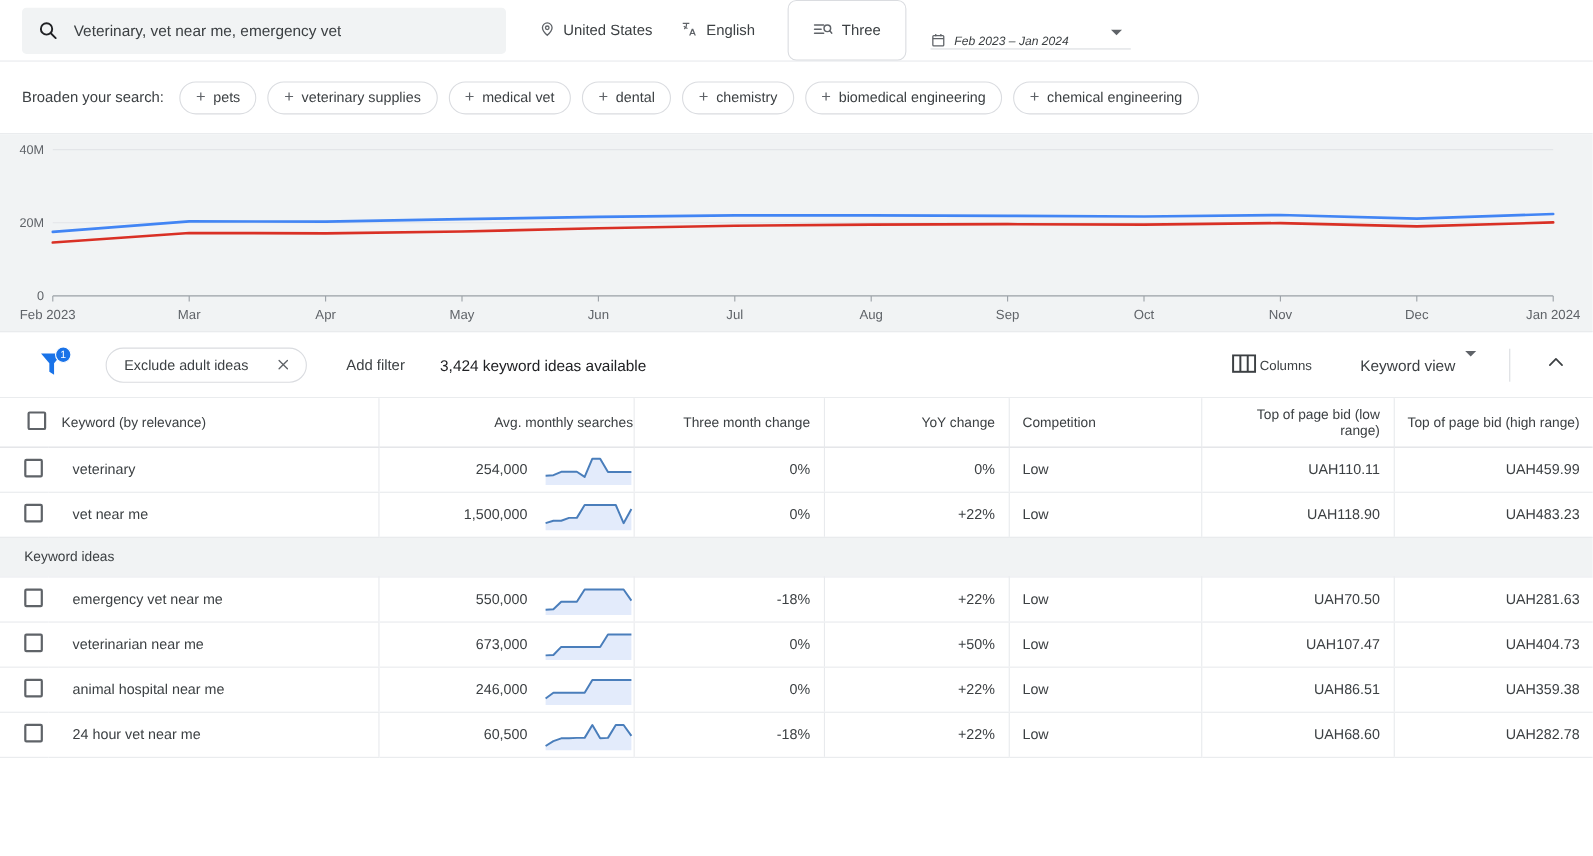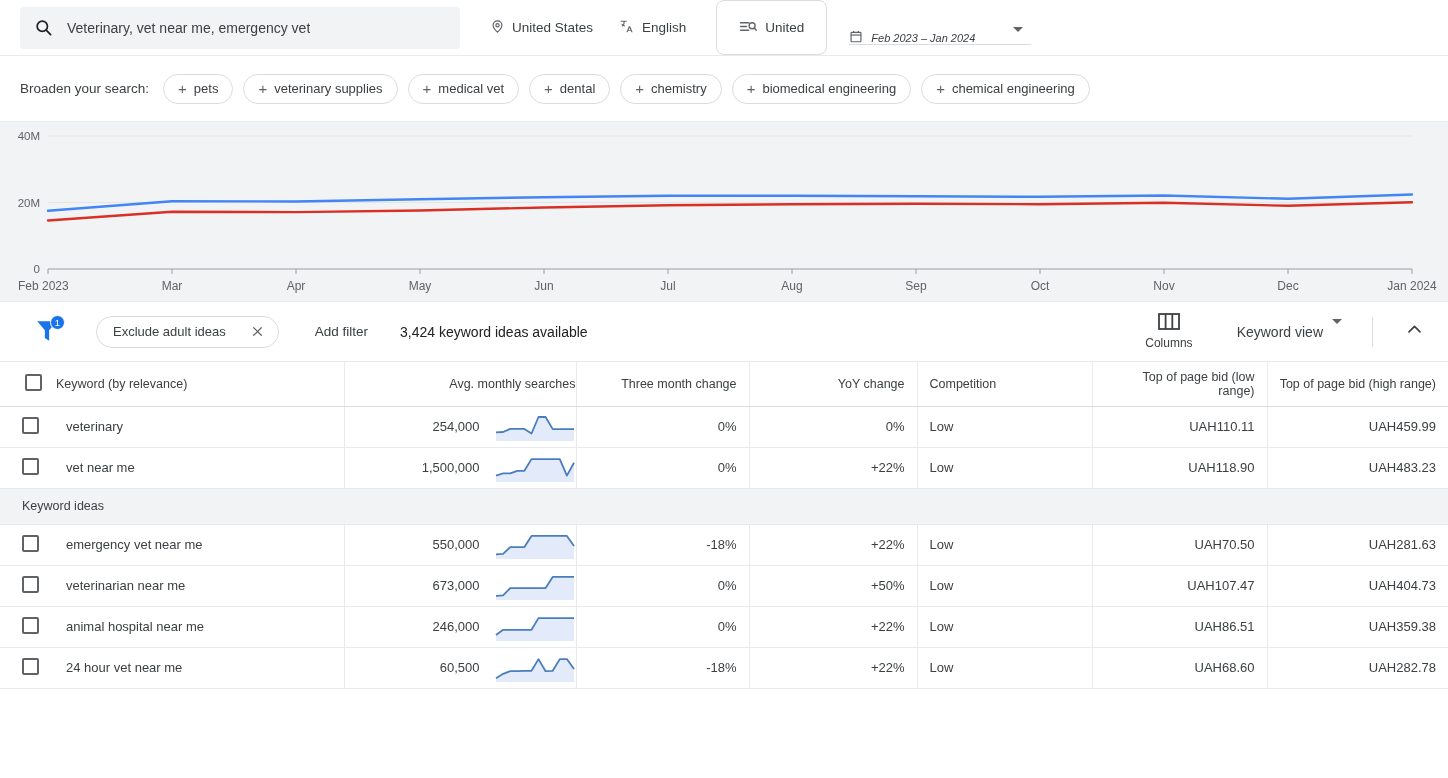--- a/index.html
+++ b/index.html
@@ -179,21 +179,21 @@
   .ideas-count {
     font-size: 14px;
     color: #202124;
     font-weight: 500;
     margin-left: 32px;
     white-space: nowrap;
   }
   .fb-spacer { flex: 1; }
   .columns-btn {
     display: flex;
-    flex-direction: column;
+    flex-direction: row;
     align-items: center;
     gap: 3px;
     font-size: 12px;
     color: #3c4043;
     cursor: pointer;
     padding: 0 10px;
   }
   .keyword-view {
     display: flex;
     align-items: center;
@@ -306,21 +306,21 @@
   <div class="engine-box">
     <span>
       <svg width="18" height="15" viewBox="0 0 24 20" fill="none" stroke="#5f6368" stroke-width="1.8" stroke-linecap="round">
         <line x1="2" y1="5" x2="13" y2="5"></line>
           <line x1="2" y1="10" x2="10" y2="10"></line>
           <line x1="2" y1="15" x2="13" y2="15"></line>
         <circle cx="17.5" cy="9" r="4" stroke-width="1.8"></circle>
           <line x1="20.4" y1="12" x2="23" y2="15"></line>
       </svg>
     </span>
-    <span>United</span>
+    <span>Three</span>
   </div>
 
   <div class="daterange">
     <span style="display:flex;">
       <svg width="14" height="15" viewBox="0 0 24 24" fill="none" stroke="#5f6368" stroke-width="2">
         <rect x="3.5" y="5" width="17" height="16" rx="1.5"></rect>
           <line x1="3.5" y1="9.5" x2="20.5" y2="9.5"></line>
         <line x1="8" y1="2.5" x2="8" y2="6"></line>
           <line x1="16" y1="2.5" x2="16" y2="6"></line>
       </svg>

